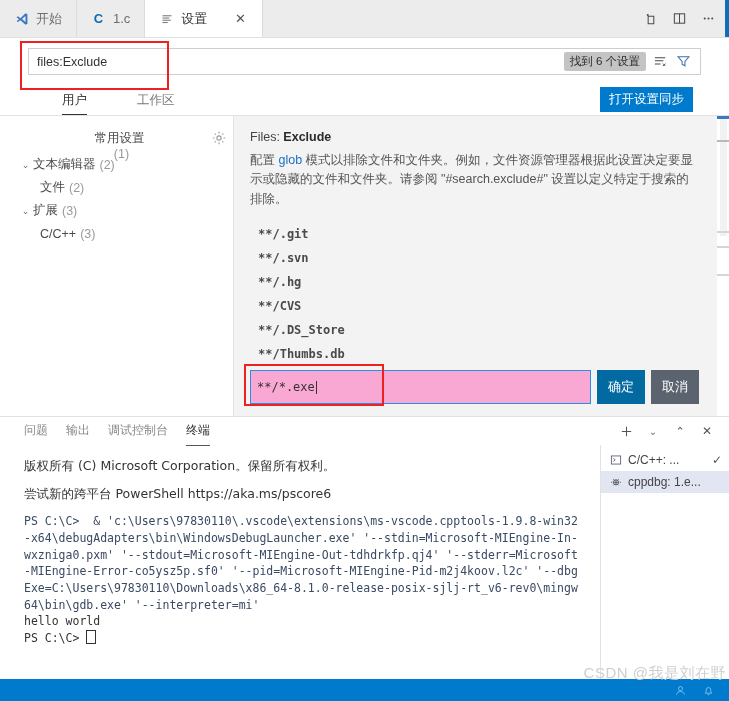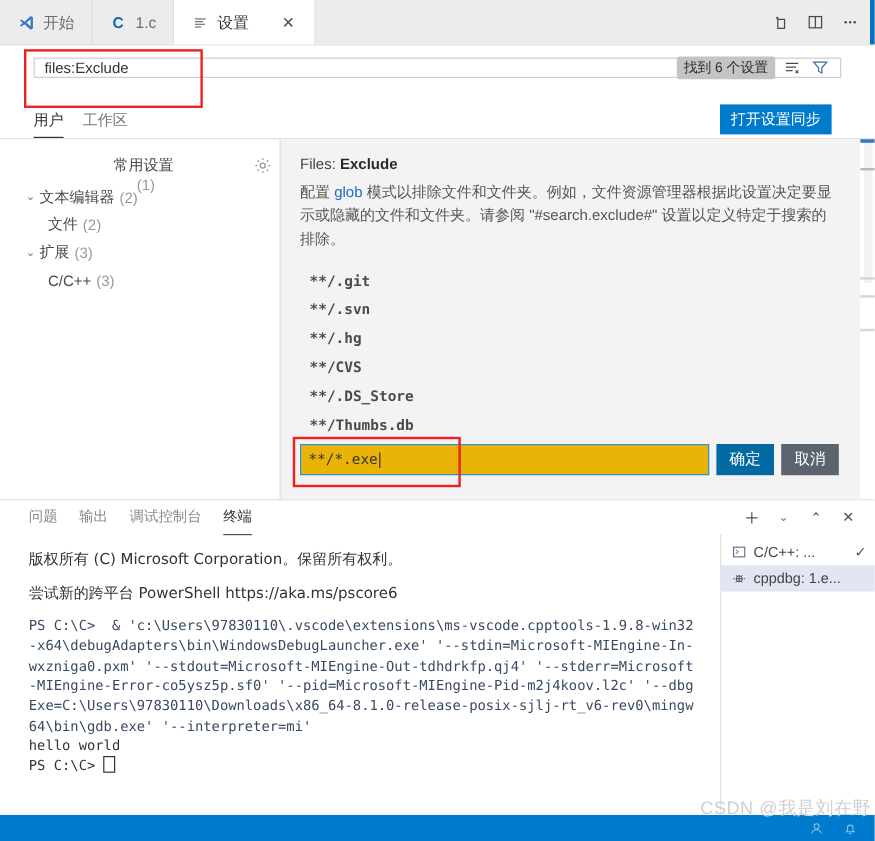--- a/index.html
+++ b/index.html
@@ -23,32 +23,32 @@
                justify-content:center;color:#555;font-size:13px;}
   .tabfill{flex:1;border-bottom:0;background:#ececec;}
   .tabactions{display:flex;align-items:center;gap:12px;padding:0 12px;background:#ececec;}
   .tabactions .ic{width:17px;height:17px;display:flex;align-items:center;justify-content:center;
                   color:#4a4a4a;cursor:pointer;}
 
   
   .editor{flex:1;display:flex;flex-direction:column;min-height:0;background:#fff;position:relative;}
   .shead{padding:10px 28px 0 28px;position:relative;}
   .searchrow{position:relative;height:27px;}
-  .searchbox{height:17px;border:1px solid #cecece;background:#fff;display:flex;align-items:center;
+  .searchbox{height:27px;border:1px solid #cecece;background:#fff;display:flex;align-items:center;
              padding:0 8px;box-sizing:border-box;}
   .searchbox .sval{font-size:12.5px;color:#333;flex:1;white-space:nowrap;overflow:hidden;}
   .sright{display:flex;align-items:center;gap:6px;}
   .countbadge{background:#c4c4c4;color:#2b2b2b;font-size:11.5px;padding:2px 6px;border-radius:2px;
               white-space:nowrap;}
   .sicon{width:17px;height:17px;display:flex;align-items:center;justify-content:center;cursor:pointer;}
   .redbox{position:absolute;border:2px solid #ef2020;pointer-events:none;}
 
   .scoperow{display:flex;align-items:flex-end;height:33px;margin-top:7px;position:relative;}
   .scopetabs{display:flex;align-items:flex-end;gap:16px;height:100%;}
-  .scopetab{font-size:12.5px;color:#777;padding-bottom:5px;border-bottom:1px solid transparent;cursor:pointer;}
+  .scopetab{font-size:12.5px;color:#777;padding-bottom:5px;border-bottom:1px solid transparent;cursor:pointer;margin-left:34px;}
   .scopetab.active{color:#333;border-bottom:1px solid #333;}
   .syncbtn{position:absolute;right:8px;bottom:3px;background:#007acc;color:#fff;font-size:12.5px;
            padding:4px 9px;cursor:pointer;}
   .headsep{height:1px;background:#e2e2e2;margin:0 0 0 0;}
 
   
   .sbody{flex:1;display:flex;min-height:0;}
   .toc{width:205px;flex:0 0 205px;padding:14px 0 0 0;box-sizing:border-box;overflow:hidden;}
   .tocitem{display:flex;align-items:center;height:23px;font-size:12.5px;color:#5a5a5a;cursor:pointer;
            white-space:nowrap;}
@@ -64,21 +64,21 @@
   .setcard{flex:1;background:#f3f3f3;border-left:1px solid #e3e3e3;padding:14px 18px 10px 16px;
            box-sizing:border-box;position:relative;min-width:0;}
   .settitle{font-size:12.5px;color:#444;margin-bottom:7px;}
   .settitle b{font-weight:bold;color:#2a2a2a;}
   .setdesc{font-size:12.5px;line-height:1.55;color:#555;margin-bottom:13px;}
   .setdesc .lnk{color:#1a6fc4;}
   .globlist{margin:0 0 4px 8px;font-weight:bold;}
   .globrow{font-family:"DejaVu Sans Mono","Liberation Mono",monospace;font-size:12px;color:#4a4a4a;
            height:24px;display:flex;align-items:center;}
   .editrow{display:flex;align-items:stretch;gap:6px;margin-top:2px;position:relative;}
-  .globinput{flex:1;height:26px;border:1px solid #2a8fe0;background:#eab308;display:flex;align-items:center;
+  .globinput{flex:1;height:34px;border:1px solid #2a8fe0;background:#f9a8d4;display:flex;align-items:center;
              padding:0 6px;box-sizing:border-box;font-family:"DejaVu Sans Mono","Liberation Mono",monospace;
              font-size:12px;color:#333;min-width:0;}
   .caret{display:inline-block;width:1px;height:13px;background:#333;margin-left:1px;}
   .okbtn,.cancelbtn{width:48px;display:flex;align-items:center;justify-content:center;text-align:center;
                     font-size:13px;line-height:1.15;color:#fff;cursor:pointer;padding:4px 0;}
   .okbtn{background:#0369a1;}
   .cancelbtn{background:#5a636e;}
   .sidescroll{width:12px;flex:0 0 12px;background:#fff;position:relative;}
   .sidescroll .thumb{position:absolute;right:2px;top:2px;width:7px;height:118px;background:#f2f2f2;}
   .scrollmark{position:absolute;right:0;width:12px;height:2px;background:#d6d6d6;}

